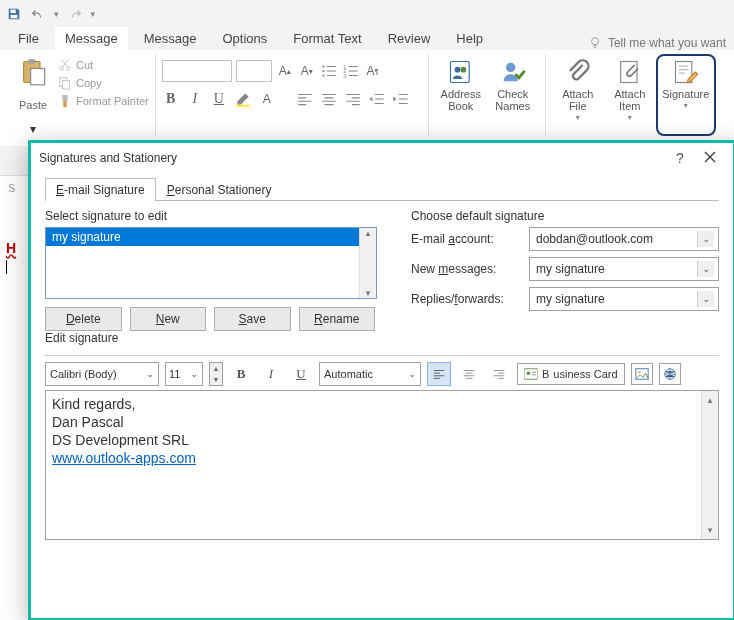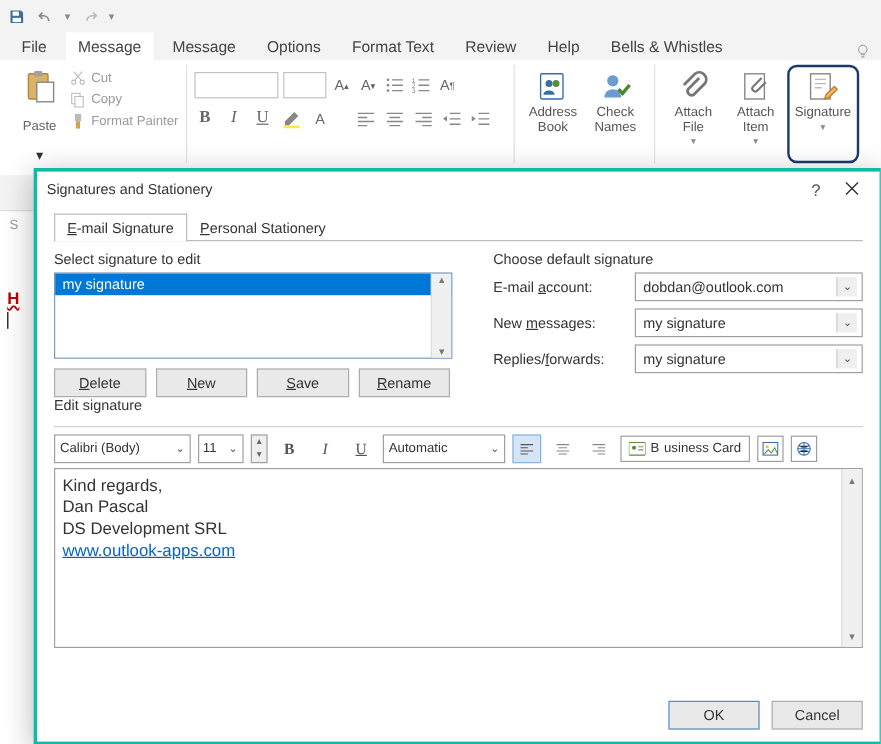--- a/index.html
+++ b/index.html
@@ -142,26 +142,26 @@
   </div>
 
   <div class="menustrip">
     <div class="mitem">File</div>
     <div class="mitem active">Message</div>
     <div class="mitem">Message</div>
     <div class="mitem">Options</div>
     <div class="mitem">Format Text</div>
     <div class="mitem">Review</div>
     <div class="mitem">Help</div>
-    <div class="mitem">Bells &amp; Whistles</div>
     <div class="tell">
       <svg class="bulb" viewBox="0 0 16 16">
           <circle cx="8" cy="6" r="4" fill="none" stroke="#999"></circle>
           <path stroke="#999" d="M6 11h4M6.5 13h3"></path>
         </svg>
+      <span>Tell me what you want</span>
     </div>
   </div>
 
   <div class="ribbon">
     <div class="rgroup" style="flex-direction:row">
       <div class="paste-col">
         <svg class="paste-icon" viewBox="0 0 24 24">
             <rect x="4" y="3" width="14" height="18" rx="1" fill="#d9b36c" stroke="#b08830"></rect>
             <rect x="8" y="1" width="6" height="4" rx="1" fill="#a0a0a0"></rect>
             <rect x="10" y="9" width="12" height="14" fill="#fff" stroke="#888"></rect>
@@ -439,19 +439,15 @@
 
       <div class="editor">
         <div class="line">Kind regards,</div>
         <div class="line">Dan Pascal</div>
         <div class="line">DS Development SRL</div>
         <div class="line"><a>www.outlook-apps.com</a></div>
         <div class="scrollbar"></div>
       </div>
     </div>
 
-    <div class="dlg-foot">
-      <div class="dbtn primary">OK</div>
-      <div class="dbtn">Cancel</div>
-    </div>
   </div>
 
 </div>
 
 </body></html>

